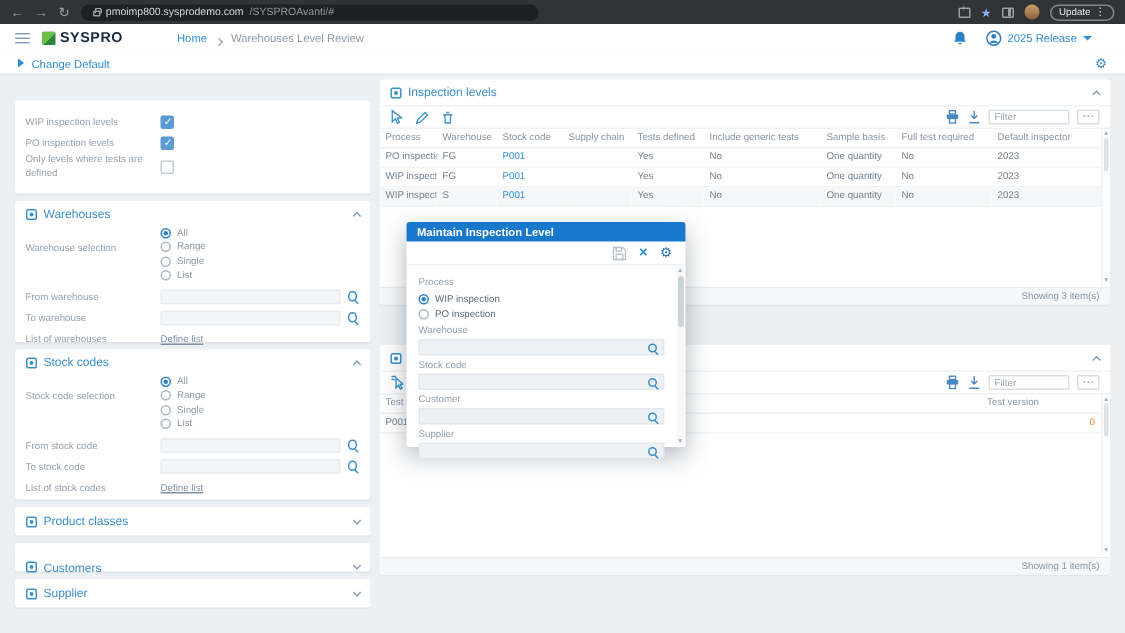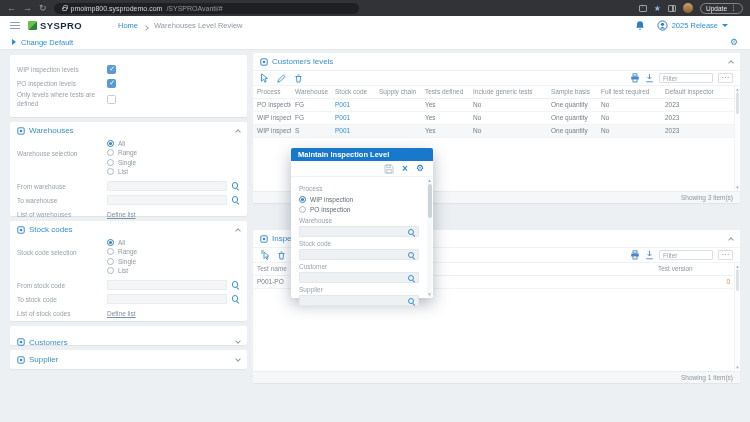--- a/index.html
+++ b/index.html
@@ -53,21 +53,21 @@
 
   .panel { background:#fff; border-radius:2px; box-shadow:0 1px 1px rgba(30,50,70,.06); }
   .p-head { height:17px; display:flex; align-items:center; gap:4px; padding:0 7px; }
   .p-title { color:#3a8fc8; font-size:8px; }
   .chev { display:inline-block; width:4px; height:4px; border-right:1.2px solid #8aa0b2; border-bottom:1.2px solid #8aa0b2; }
   .chev.up { transform:rotate(-135deg); margin-top:3px; }
   .chev.down { transform:rotate(45deg); margin-bottom:2px; }
   .p-head .chev { margin-left:auto; }
 
   
-  .left-col { position:absolute; left:10px; top:5px; width:237px; }
+  .left-col { position:absolute; left:10px; top:17px; width:237px; }
   .left-col .panel { margin-bottom:5px; }
   .checks-panel { padding:7px 0 12px 0; }
   .form-row { display:flex; align-items:center; min-height:14px; padding:0 7px; }
   .form-row.top { align-items:flex-start; }
   .form-label { width:90px; flex:none; font-size:6.5px; color:#97a2ac; line-height:9px; }
   .checkbox { width:9px; height:9px; border-radius:1.5px; border:1px solid #c3ccd4; background:#fff; position:relative; }
   .checkbox[data-checked="true"] { background:#5b9bd5; border-color:#5b9bd5; }
   .checkbox[data-checked="true"]::after { content:"✓"; position:absolute; left:1.2px; top:-0.5px; color:#fff; font-size:7px; }
   .radio-stack { display:flex; flex-direction:column; gap:1px; }
   .radio-row { display:flex; align-items:center; gap:4px; height:8.5px; }
@@ -102,21 +102,21 @@
   td.warn { color:#e2903f !important; }
   .grid-footer { position:absolute; left:0; right:0; bottom:0; height:12px; background:#f5f7f8; border-top:1px solid #e9edf0; display:flex; align-items:center; justify-content:flex-end; padding:0 7px; font-size:6.5px; color:#8b96a0; border-radius:0 0 2px 2px; }
   .vscroll { position:absolute; right:1px; width:5px; background:#fbfcfd; border-left:1px solid #f1f3f5; }
   #levels-panel .vscroll { top:33px; bottom:13px; }
   #tests-panel .vscroll { top:33px; bottom:13px; }
   .vthumb { position:absolute; top:6px; left:0.5px; width:3.5px; height:22px; background:#dde2e6; border-radius:2px; }
   .varrow { position:absolute; left:0; width:5px; font-size:5px; color:#a6aeb5; text-align:center; line-height:6px; }
   .varrow.up { top:0; } .varrow.dn { bottom:0; }
 
   
-  .modal { position:absolute; left:291px; top:98px; width:142px; height:150px; background:#fff; border-radius:2px; box-shadow:0 6px 16px rgba(30,50,75,.35); z-index:20; }
+  .modal { position:absolute; left:271px; top:98px; width:186px; height:150px; background:#fff; border-radius:2px; box-shadow:0 6px 16px rgba(30,50,75,.35); z-index:20; }
   .m-title { height:13px; background:#1878cc; border-radius:2px 2px 0 0; display:flex; align-items:center; padding:0 7px; color:#fff; font-size:7.5px; font-weight:bold; }
   .m-toolbar { height:16px; display:flex; align-items:center; justify-content:flex-end; gap:8px; padding:0 9px; border-bottom:1px solid #f0f3f5; }
   .m-close { color:#2e8fd0; font-size:10px; font-weight:bold; line-height:10px; }
   .m-body { position:relative; height:121px; padding:5px 14px 0 8px; }
   .m-label { font-size:6.5px; color:#97a2ac; margin:3px 0 2px; }
   .m-input { position:relative; height:11px; background:#eef1f4; border:1px solid #e3e8ec; border-radius:1px; margin-bottom:1px; }
   .m-input .mag { position:absolute; right:2px; top:1px; margin:0; }
   .m-radio-row { display:flex; align-items:center; gap:4px; height:10px; }
   .m-radio-row .radio-label { color:#5f6b75; }
   .m-scroll { position:absolute; right:1px; top:0; bottom:1px; width:5px; background:#f6f8f9; }
@@ -295,20 +295,30 @@
           <span class="input-box"></span>
           <span class="mag"></span>
         </div>
         <div class="form-row">
           <span class="form-label">List of stock codes</span>
           <a class="define-link">Define list</a>
         </div>
       </div>
 
       <div class="panel" style="height:19px;">
+        <div class="p-head" style="height:19px;">
+          <svg class="ic" width="8" height="8" viewBox="0 0 8 8">
+              <rect x="0.8" y="0.8" width="6.4" height="6.4" rx="1.2" fill="none" stroke="#3a8fc8" stroke-width="1"></rect>
+              <circle cx="4" cy="4" r="1.3" fill="#3a8fc8"></circle>
+            </svg>
+          <span class="p-title">Product classes</span>
+          <span class="chev down"></span>
+        </div>
+      </div>
+      <div class="panel" style="height:19px;">
         <div class="p-head" style="height:32px;">
           <svg class="ic" width="8" height="8" viewBox="0 0 8 8">
               <rect x="0.8" y="0.8" width="6.4" height="6.4" rx="1.2" fill="none" stroke="#3a8fc8" stroke-width="1"></rect>
               <circle cx="4" cy="4" r="1.3" fill="#3a8fc8"></circle>
             </svg>
           <span class="p-title">Customers</span>
           <span class="chev down"></span>
         </div>
       </div>
       <div class="panel" style="height:19px;">
@@ -322,21 +332,21 @@
         </div>
       </div>
     </div>
 
     <div class="grid-panel" id="levels-panel">
       <div class="p-head">
         <svg class="ic" width="8" height="8" viewBox="0 0 8 8">
             <rect x="0.8" y="0.8" width="6.4" height="6.4" rx="1.2" fill="none" stroke="#3a8fc8" stroke-width="1"></rect>
             <circle cx="4" cy="4" r="1.3" fill="#3a8fc8"></circle>
           </svg>
-        <span class="p-title">Customers levels</span>
+        <span class="p-title">Inspection levels</span>
         <span class="chev up"></span>
       </div>
       <div class="p-toolbar">
         <span class="tb-icon">
           <svg class="ic" width="9" height="10" viewBox="0 0 9 10">
               <path d="M1.5 0.8 L1.5 8.2 L3.6 6.2 L4.9 9.2 L6.2 8.6 L4.9 5.7 L7.6 5.5 Z" fill="none" stroke="#3a8fc8" stroke-width="0.9"></path>
             </svg>
         </span>
         <span class="tb-icon">
           <svg class="ic" width="9" height="9" viewBox="0 0 9 9">

